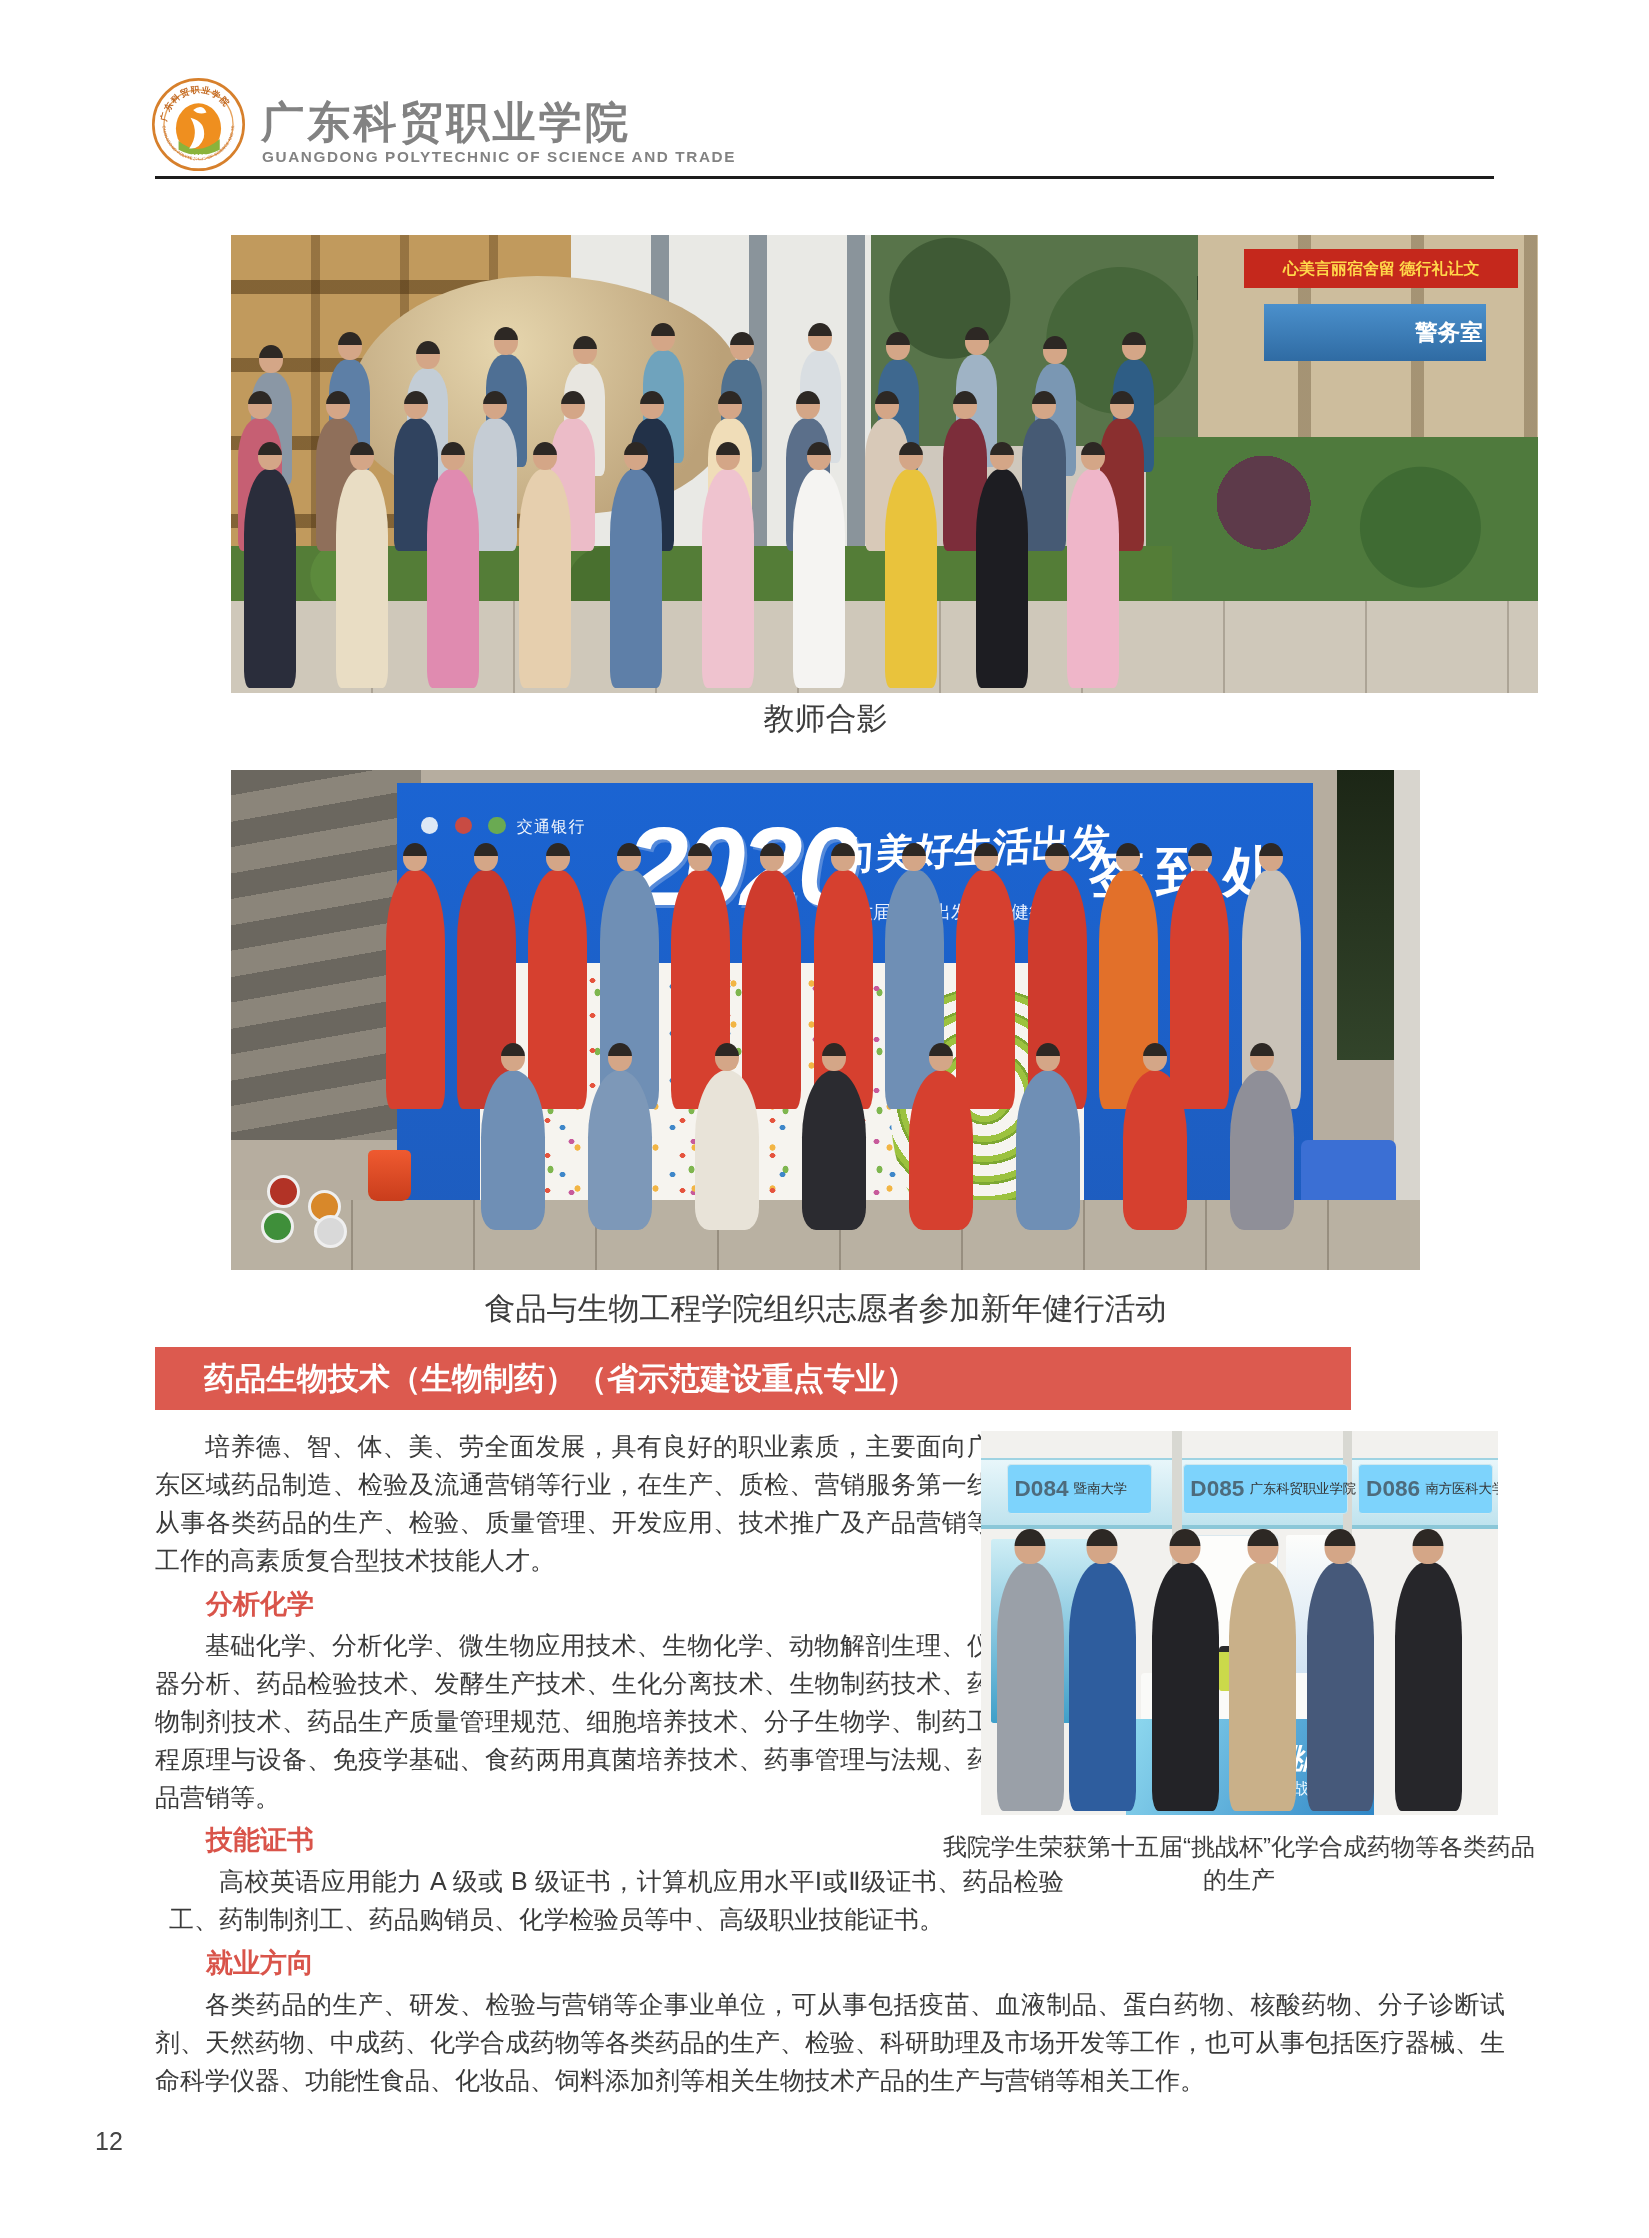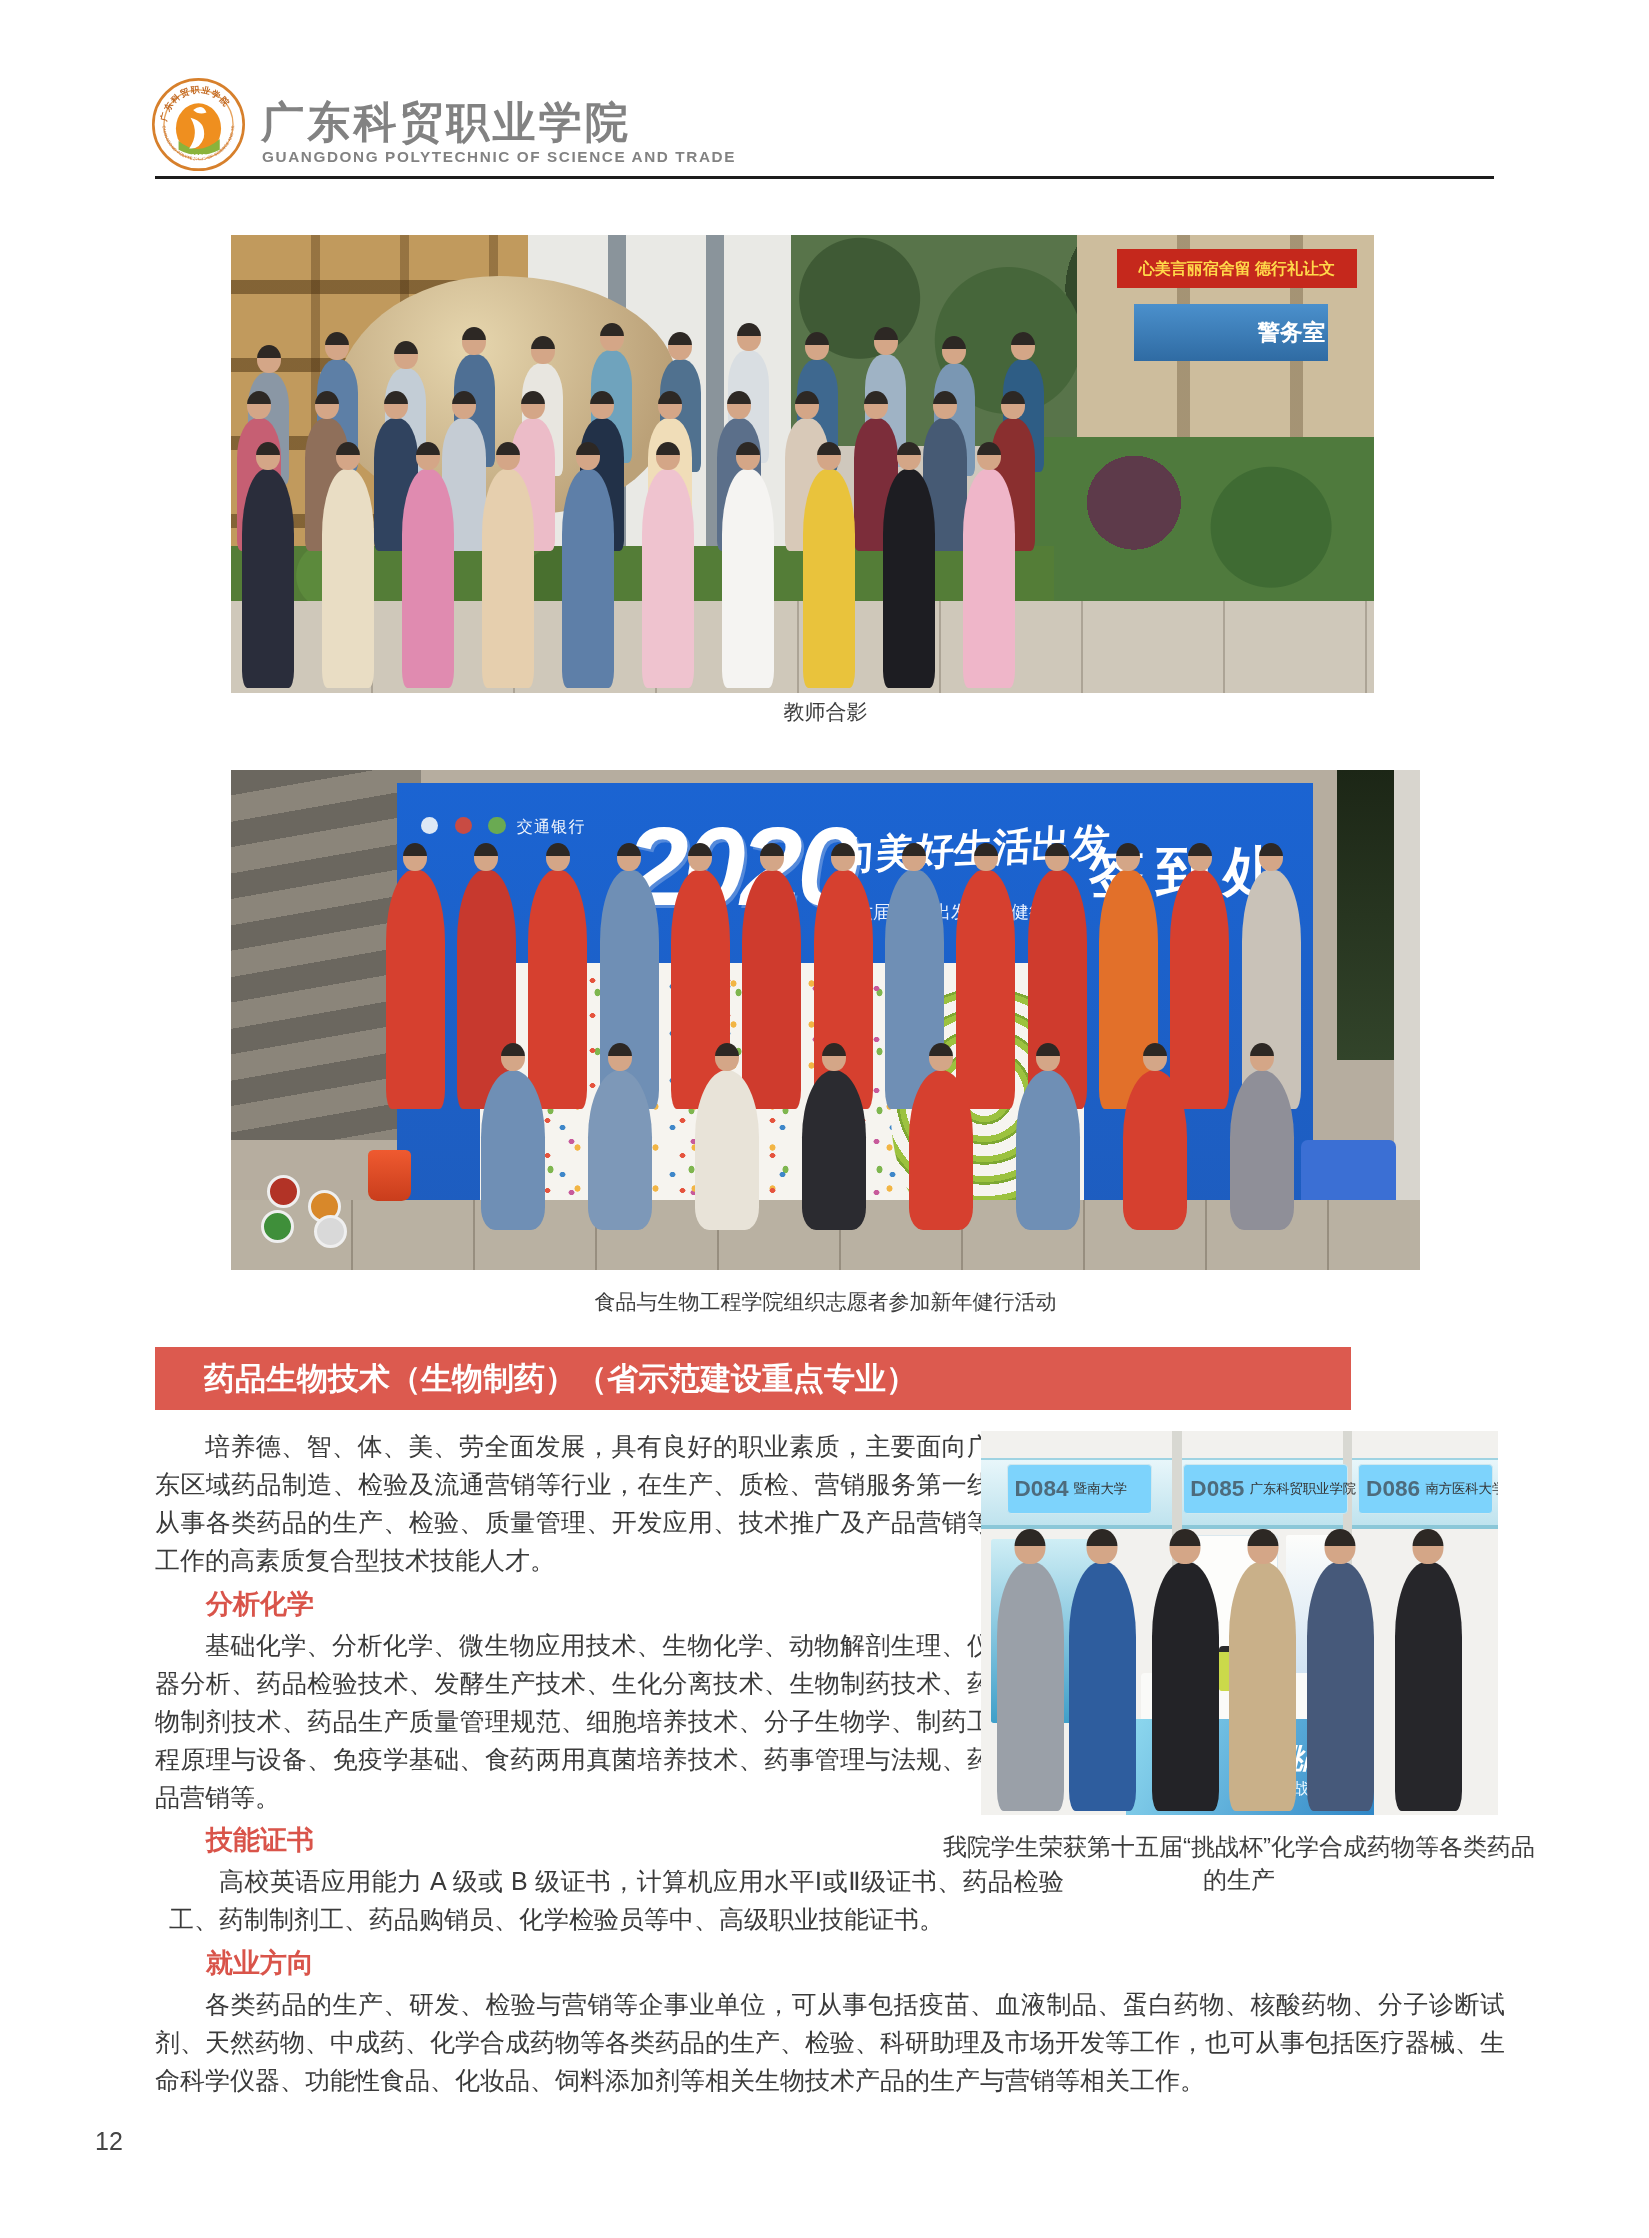--- a/index.html
+++ b/index.html
@@ -16,21 +16,21 @@
   .photo{position:absolute;overflow:hidden;background:#cfc8bd;}
   .abs{position:absolute;}
   .person{position:absolute;border-radius:46% 46% 10% 10% / 30% 30% 8% 8%;}
   .person::before{content:"";position:absolute;left:50%;top:-27px;transform:translateX(-50%);
     width:24px;height:28px;border-radius:50% 50% 46% 46%;
     background:linear-gradient(#2d2824 48%,#d4a687 48%);}
   .person.squat{border-radius:50% 50% 22% 22% / 42% 42% 14% 14%;}
   .person.big::before{width:31px;height:35px;top:-33px;}
 
   
-  #photo1{left:231px;top:235px;width:1143px;height:458px;}
+  #photo1{left:231px;top:235px;width:1307px;height:458px;}
   .p1-trees{left:0;top:0;width:100%;height:46%;
     background:radial-gradient(circle at 55% 30%,#3f5a35 0 60px,transparent 61px),
                radial-gradient(circle at 68% 50%,#46663a 0 73px,transparent 74px),
                radial-gradient(circle at 80% 25%,#33492b 0 80px,transparent 80px),
                #58744a;}
   .p1-bldg-left{left:0;top:0;width:26%;height:78%;background:#c19a5d;
     background-image:repeating-linear-gradient(0deg,transparent 0 64px,rgba(70,45,15,.5) 64px 78px),
       repeating-linear-gradient(90deg,transparent 0 80px,rgba(70,45,15,.35) 80px 89px);}
   .p1-bldg-white{left:26%;top:0;width:23%;height:76%;
     background:repeating-linear-gradient(90deg,#e9e9e5 0 80px,#8a949b 80px 98px);}
@@ -89,21 +89,21 @@
   .sign .name{font-size:13.3px;color:#333;white-space:nowrap;}
   .poster{position:absolute;border-radius:2.7px;}
   .p3-table{left:31%;top:63%;width:42%;height:13%;background:#fafaf8;border-radius:4px;}
   .bottle{position:absolute;width:14.6px;height:39px;border-radius:4px 4px 2.7px 2.7px;background:#cbd94a;border-top:6.7px solid #2c2c2c;}
   .p3-skirt{left:28%;top:75%;width:48%;height:25%;background:linear-gradient(120deg,#8fd9ef,#2f86c6);}
   .p3-tag{position:absolute;right:14%;top:6%;color:#fff;font-size:13.3px;font-style:italic;}
   .p3-tt{position:absolute;right:6%;top:22%;color:#fff;font-size:28px;font-weight:bold;font-style:italic;}
   .p3-ts{position:absolute;right:8%;top:62%;color:#eaf7ff;font-size:16px;letter-spacing:2.7px;}
 
   
-  .caption{position:absolute;text-align:center;color:#3d3d3d;font-size:21px;}
+  .caption{position:absolute;text-align:center;color:#3d3d3d;font-size:31px;}
   #cap1{left:231px;top:698px;width:1189px;}
   #cap2{left:231px;top:1288px;width:1189px;}
   #cap3{left:933px;top:1830px;width:612px;font-size:24px;line-height:33px;}
 
   
   .section-banner{position:absolute;left:155px;top:1347px;width:1196px;height:63px;background:#dc5a4f;}
   .section-banner span{display:block;color:#ffffff;font-size:31px;font-weight:bold;line-height:63px;padding-left:49px;}
   .content-left{position:absolute;left:155px;top:1427px;width:837px;}
   .content-left h3{margin:6.7px 0 4px 51px;font-size:27px;font-weight:bold;color:#d9544a;}
   .content-left p{margin:0;font-size:25px;line-height:38px;color:#3a3a3a;text-align:justify;text-indent:2em;}

